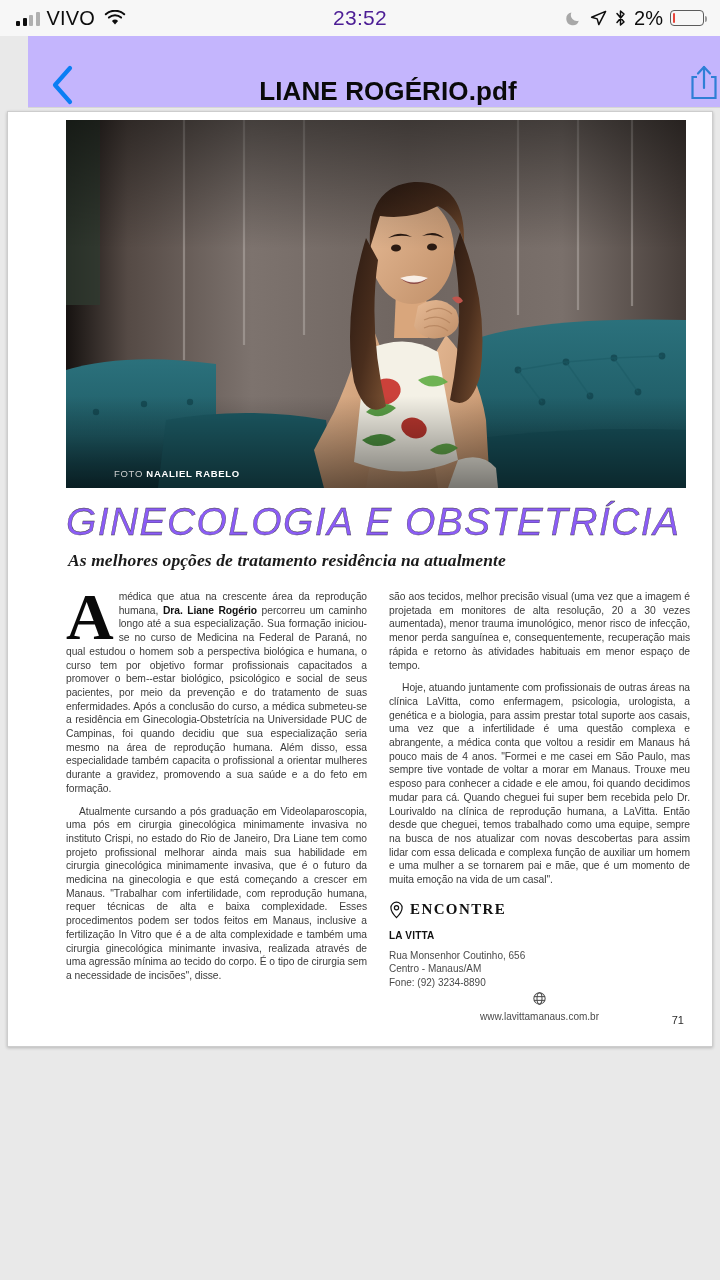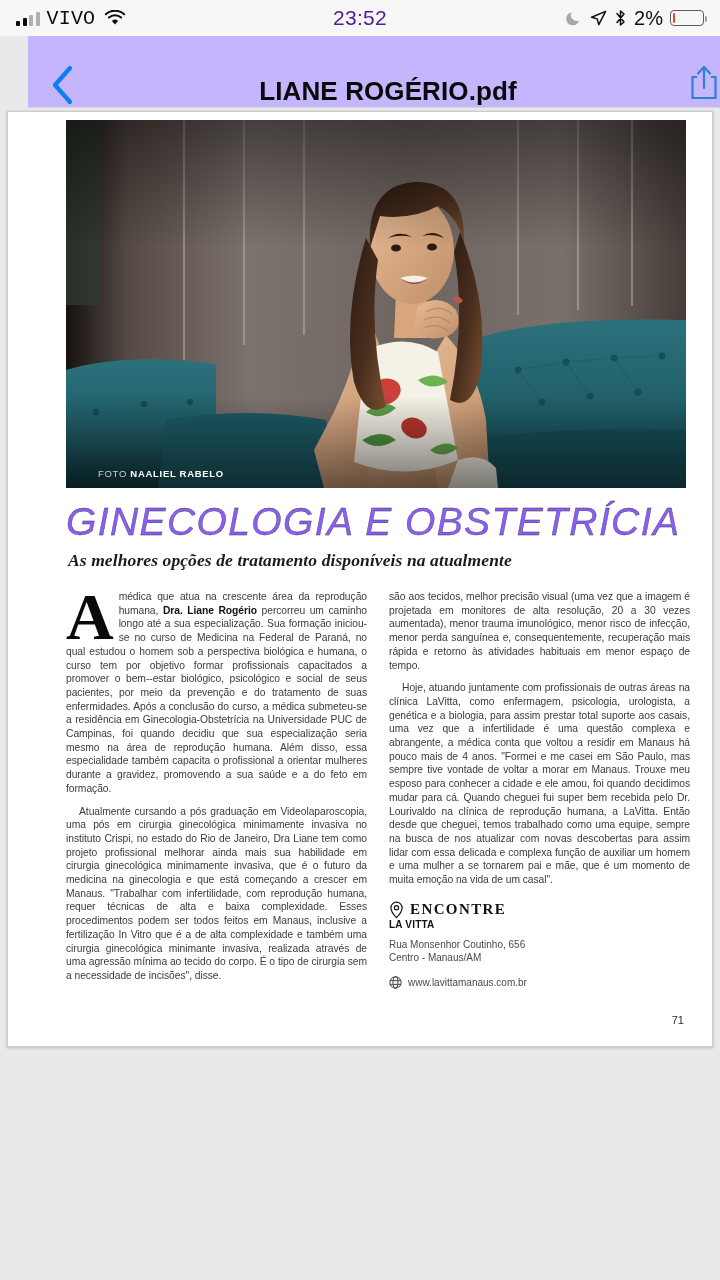--- a/index.html
+++ b/index.html
@@ -18,21 +18,21 @@
     padding:0 16px;
     position:relative;
   }
   .sb-left{ display:flex; align-items:center; gap:7px; }
   .bars{ display:flex; align-items:flex-end; gap:2.5px; height:15px; }
   .bars i{ display:block; width:4px; border-radius:1px; background:#0d0d0d; }
   .bars i:nth-child(1){ height:5px; }
   .bars i:nth-child(2){ height:8px; }
   .bars i:nth-child(3){ height:11px; background:#b0b0b0; }
   .bars i:nth-child(4){ height:14px; background:#b0b0b0; }
-  .carrier{ font-size:20px; color:#0d0d0d; letter-spacing:.2px;font-family:Liberation Mono, monospace; }
+  .carrier{ font-size:20px; color:#0d0d0d; letter-spacing:.2px; }
   .wifi{ margin-left:2px; }
   .sb-center{
     position:absolute; left:0; right:0; text-align:center;
     font-size:21px; color:#4c1d95; letter-spacing:.3px; font-weight:400;
   }
   .sb-right{
     margin-left:auto; display:flex; align-items:center; gap:7px;
     position:relative; z-index:2;
   }
   .batt-pct{ font-size:20px; color:#0d0d0d; }
@@ -71,21 +71,21 @@
     border:1px solid #cdcdcd;
     overflow:hidden;
   }
 
   
   .photo{
     position:absolute; left:58px; top:8px; width:620px; height:368px;
     overflow:hidden; background:#2a2523;
   }
   .credit{
-    position:absolute; left:4px; bottom:9px; z-index:6;
+    position:absolute; left:20px; bottom:9px; z-index:6;
     font-size:9.5px; letter-spacing:.7px; color:#fff;padding-left:28px;
   }
   .credit .lbl{ color:#cfcfcf; font-weight:400; }
   .credit .nm{ font-weight:700; }
 
   
   .headline{
     position:absolute; left:58px; top:388px; width:630px;
     font-size:39px; font-style:italic; font-weight:300;
     letter-spacing:1.4px; color:#8b5cf6;
@@ -116,28 +116,28 @@
   .col p.indent{ text-indent:13px; }
   .col p b{ color:#111; font-weight:700; }
   .dropcap{
     float:left; font-family:"Liberation Serif", serif;
     font-size:66px; line-height:50px; font-weight:700;
     color:#0a0a0a; margin:2px 5px 0 0;
   }
 
   
   .encontre{ margin-top:14px; }
-  .enc-head{ display:flex; align-items:center; gap:6px; }
+  .enc-head{ display:flex; align-items:center; gap:6px; margin-bottom:11px; }
   .enc-title{
     font-family:"Liberation Serif", serif; font-weight:700;
     font-size:15px; letter-spacing:1.4px; color:#111;
   }
   .biz{ font-size:10px; font-weight:700; color:#111; letter-spacing:.2px; margin-bottom:8px; }
   .addr{ font-size:10px; line-height:13.5px; color:#4a4a4a; }
-  .site{ display:flex; align-items:center; gap:6px; margin-top:11px; }
+  .site{ display:flex; align-items:center; gap:6px; margin-top:3px;flex-direction:column; }
   .site span{ font-size:10px; color:#4a4a4a; }
 
   .pagenum{
     position:absolute; right:28px; bottom:20px;
     font-size:11px; color:#2b2b2b; font-family:"Liberation Sans", sans-serif;
   }
 </style>
 </head>
 <body>
 
@@ -298,21 +298,21 @@
         <path d="M386 178 q7 -4 11 3 q-5 6 -11 -3" fill="#c0554d"></path>
         <rect width="620" height="368" fill="url(#vig)"></rect>
       </svg>
       <div class="credit">
         <span class="lbl">FOTO</span>
         <span class="nm">NAALIEL RABELO</span>
       </div>
     </div>
 
     <div class="headline">GINECOLOGIA E OBSTETRÍCIA</div>
-    <div class="subhead">As melhores opções de tratamento disponíveis na atualmente</div>
+    <div class="subhead">As melhores opções de tratamento residência na atualmente</div>
 
     <div class="cols">
 
       <div class="col">
         <p>
           <span class="dropcap">A</span><span>médica que atua na crescente área da reprodução humana, </span><b>Dra. Liane Rogério</b><span> percorreu um caminho longo até a sua especialização. Sua formação iniciou-se no curso de Medicina na Federal de Paraná, no qual estudou o homem sob a perspectiva biológica e humana, o curso tem por objetivo formar profissionais capacitados a promover o bem--estar biológico, psicológico e social de seus pacientes, por meio da prevenção e do tratamento de suas enfermidades. Após a conclusão do curso, a médica submeteu-se a residência em Ginecologia-Obstetrícia na Universidade PUC de Campinas, foi quando decidiu que sua especialização seria mesmo na área de reprodução humana. Além disso, essa especialidade também capacita o profissional a orientar mulheres durante a gravidez, promovendo a sua saúde e a do feto em formação.</span>
         </p>
         <p class="indent">Atualmente cursando a pós graduação em Videolaparoscopia, uma pós em cirurgia ginecológica minimamente invasiva no instituto Crispi, no estado do Rio de Janeiro, Dra Liane tem como projeto profissional melhorar ainda mais sua habilidade em cirurgia ginecológica minimamente invasiva, que é o futuro da medicina na ginecologia e que está começando a crescer em Manaus. "Trabalhar com infertilidade, com reprodução humana, requer técnicas de alta e baixa complexidade. Esses procedimentos podem ser todos feitos em Manaus, inclusive a fertilização In Vitro que é a de alta complexidade e também uma cirurgia ginecológica minimante invasiva, realizada através de uma agressão mínima ao tecido do corpo. É o tipo de cirurgia sem a necessidade de incisões", disse.</p>
       </div>
 
@@ -324,20 +324,21 @@
           <div class="enc-head">
             <svg width="15" height="18" viewBox="0 0 15 18">
               <path d="M7.5 1.2a5.6 5.6 0 0 0-5.6 5.6c0 4.2 5.6 9.9 5.6 9.9s5.6-5.7 5.6-9.9A5.6 5.6 0 0 0 7.5 1.2z" fill="none" stroke="#111" stroke-width="1.2"></path>
               <circle cx="7.5" cy="6.8" r="2.1" fill="none" stroke="#111" stroke-width="1.2"></circle>
             </svg>
             <span class="enc-title">ENCONTRE</span>
           </div>
           <div class="biz">LA VITTA</div>
           <div class="addr">Rua Monsenhor Coutinho, 656</div>
           <div class="addr">Centro - Manaus/AM</div>
+          <div class="addr">Fone: (92) 3234-8890</div>
           <div class="site">
             <svg width="13" height="13" viewBox="0 0 14 14">
               <circle cx="7" cy="7" r="6.1" fill="none" stroke="#4a4a4a" stroke-width="1.1"></circle>
               <ellipse cx="7" cy="7" rx="2.7" ry="6.1" fill="none" stroke="#4a4a4a" stroke-width="1.1"></ellipse>
               <line x1="1" y1="5" x2="13" y2="5" stroke="#4a4a4a" stroke-width="1.1"></line>
               <line x1="1" y1="9" x2="13" y2="9" stroke="#4a4a4a" stroke-width="1.1"></line>
             </svg>
             <span>www.lavittamanaus.com.br</span>
           </div>
         </div>

